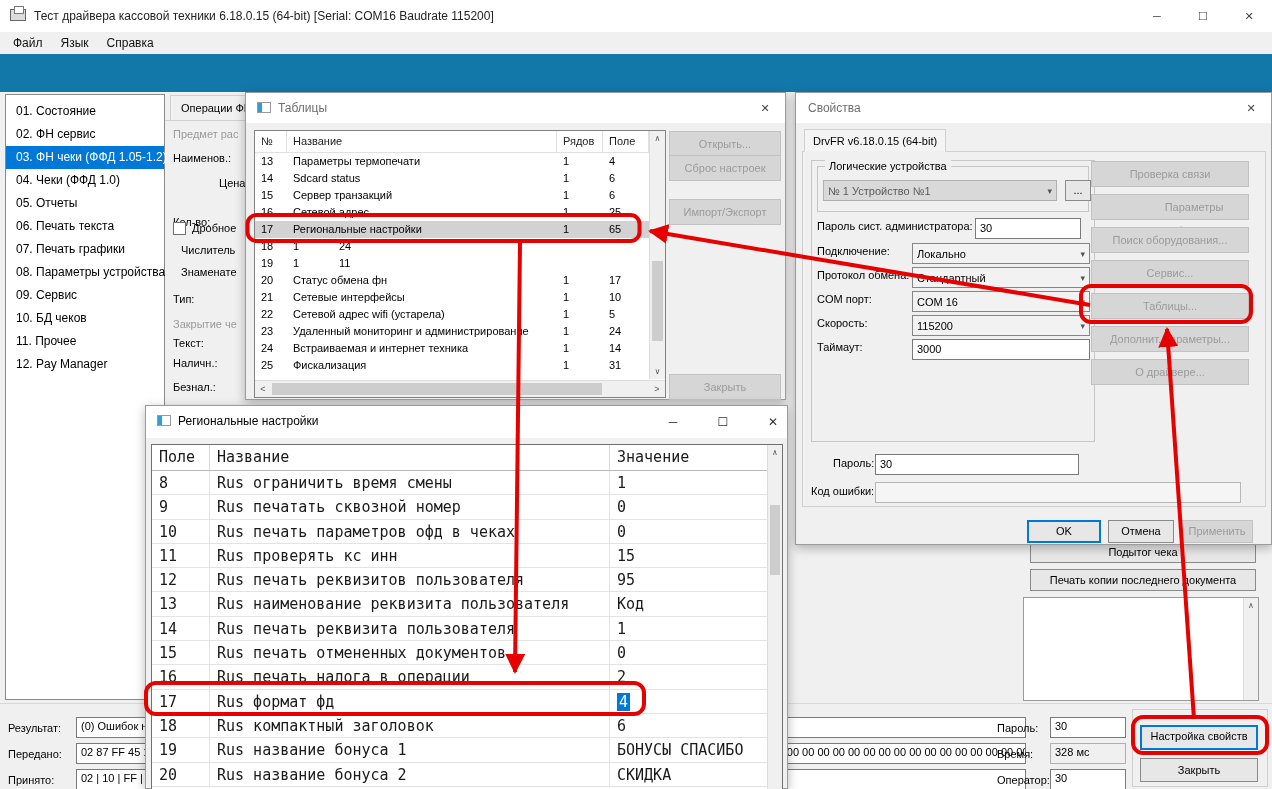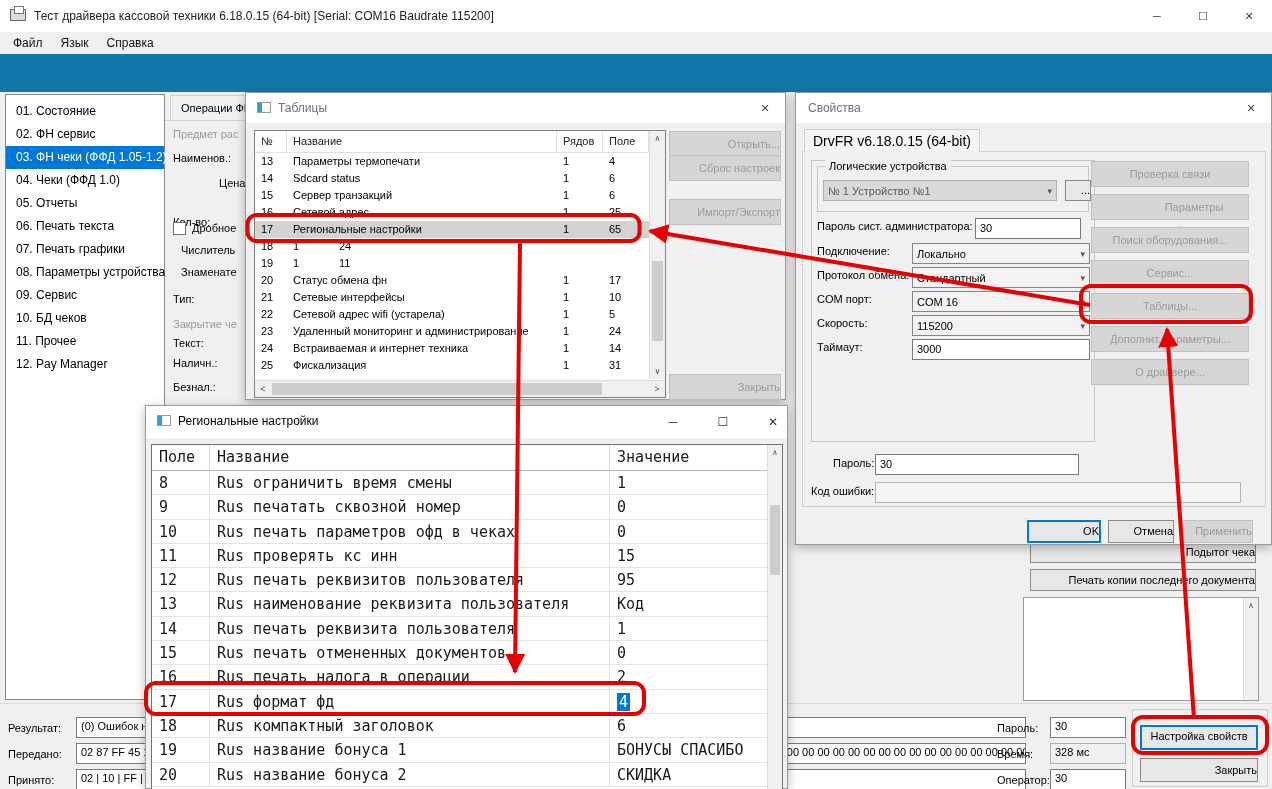--- a/index.html
+++ b/index.html
@@ -54,21 +54,21 @@
   .trow { display:flex; height:17px; line-height:17px; }
   .trow.sel { background:#d2d2d2; }
   .tc { overflow:hidden; white-space:nowrap; padding-left:6px; }
   .c0 { width:32px; } .c1 { width:270px; } .c2 { width:46px; } .c3 { width:46px; }
   .vscroll { position:absolute; background:#f0f0f0; border-left:1px solid #dcdcdc; }
   .sarrow { position:absolute; left:0; right:0; height:15px; text-align:center; line-height:15px; font-size:8px; color:#555; }
   .sthumb { position:absolute; left:2px; right:2px; background:#cdcdcd; }
   .hscroll { position:absolute; background:#f0f0f0; border-top:1px solid #dcdcdc; }
   .harrow { position:absolute; top:0; bottom:0; width:16px; text-align:center; line-height:17px; font-size:9px; color:#555; }
   .hthumb { position:absolute; top:2px; bottom:2px; background:#cdcdcd; }
-  .btn { position:absolute; text-align:right; font-size:11px; }
+  .btn { position:absolute; text-align:center; font-size:11px; }
   .btn.disabled { background:#d6d6d6; color:#9b9b9b; border:1px solid #c2c2c2; }
   .btn.enabled { background:#e7e7e7; color:#000; border:1px solid #8a8a8a; }
   .t-btn { left:423px; width:112px; height:26px; line-height:24px; }
 
   
   #regional-win { left:145px; top:405px; width:643px; height:384px; z-index:30; }
   #regional-win .dlg-titlebar { height:32px; }
   .r-ctl { position:absolute; top:0; width:44px; height:32px; text-align:center; line-height:32px; font-size:12px; color:#333; }
   .r-frame { position:absolute; left:5px; top:38px; width:632px; height:346px; background:#fff; border:1px solid #707070;
              font-family:"DejaVu Sans Mono", monospace; font-size:15px; color:#1a1a1a; }
@@ -76,21 +76,21 @@
   .r-hcell { border-right:1px solid #d9d9d9; padding:3px 0 0 7px; }
   .r-body { position:absolute; left:0; top:26px; width:617px; }
   .rrow { display:flex; height:24.3px; line-height:24px; border-bottom:1px solid #e3e3e3; }
   .rc { overflow:hidden; white-space:nowrap; padding-left:7px; border-right:1px solid #e3e3e3; }
   .r0 { width:58px; } .r1 { width:400px; } .r2 { width:159px; }
   .selval { background:#0078d7; color:#fff; padding:0 2px; }
 
   
   #props-dlg { left:795px; top:92px; width:477px; height:453px; z-index:10; }
   .pd-tab { position:absolute; left:8px; top:36px; height:23px; padding:0 8px; line-height:22px; background:#f4f4f4;
-            border:1px solid #d0d0d0; border-bottom:1px solid #f0f0f0; z-index:2; font-size:14px; }
+            border:1px solid #d0d0d0; border-bottom:1px solid #f0f0f0; z-index:2; font-size:11px; }
   .pd-page { position:absolute; left:6px; top:58px; width:464px; height:356px; background:#f0f0f0; border:1px solid #d0d0d0; }
   .groupbox { position:absolute; border:1px solid #c6c6c6; }
   .grouplabel { position:absolute; background:#f0f0f0; padding:0 4px; font-size:11px; }
   .combo { position:absolute; height:21px; background:#f2f2f2; border:1px solid #868686; display:flex;
            justify-content:space-between; align-items:center; padding:0 4px; font-size:11px; }
   .combo.disabled { background:#d9d9d9; border-color:#b0b0b0; color:#5a5a5a; }
   .combo .arr { color:#555; font-size:9px; }
   .input { position:absolute; height:21px; background:#fff; border:1px solid #7a7a7a; padding:0 4px; font-size:11px; line-height:19px; white-space:nowrap; overflow:hidden; }
   .input.soft { background:#f5f5f5; border-color:#b6b6b6; }
   .flabel { position:absolute; font-size:11px; white-space:nowrap; }

